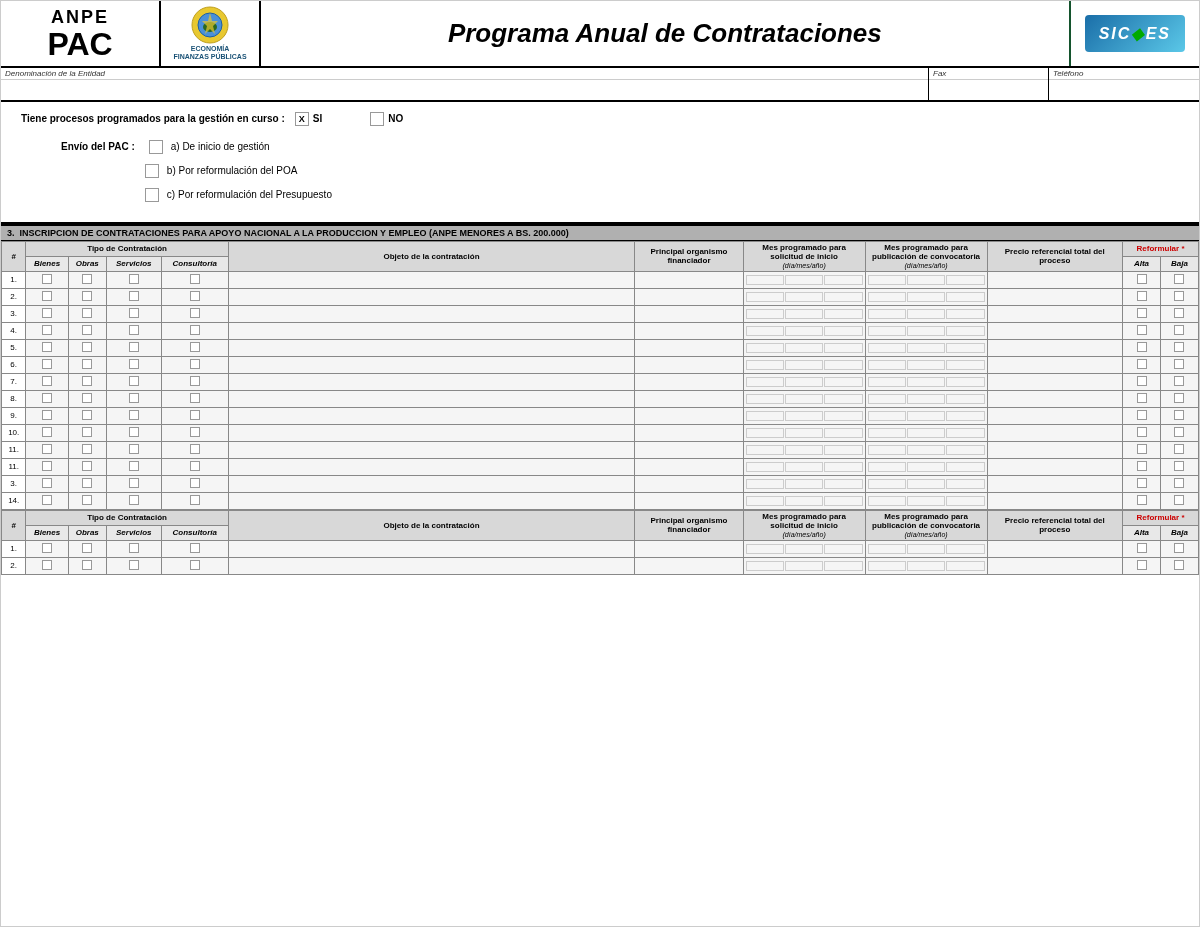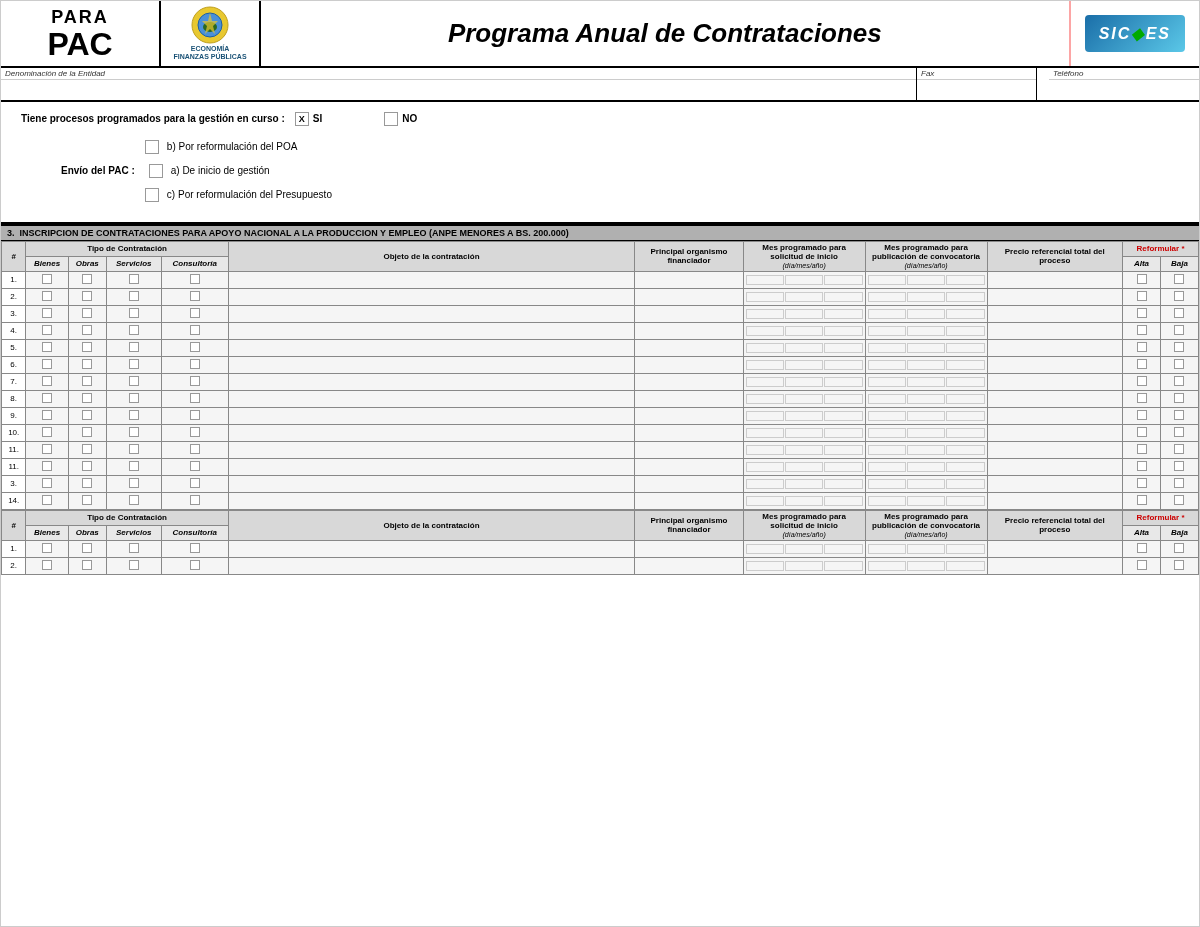--- a/index.html
+++ b/index.html
@@ -73,21 +73,21 @@
       font-size: 26px;
       font-style: italic;
       font-weight: bold;
       color: #000;
     }
     .sicoes-logo {
       display: flex;
       align-items: center;
       justify-content: center;
       padding: 8px 14px;
-      border-left: 2px solid #fca5a5;
+      border-left: 2px solid #14532d;
       min-width: 110px;
     }
     .sicoes-box {
       background: linear-gradient(135deg, #1a6ea8, #5bc8e8);
       color: #fff;
       font-size: 18px;
       font-weight: bold;
       padding: 8px 14px;
       border-radius: 4px;
       letter-spacing: 2px;
@@ -106,21 +106,21 @@
     .section1-content {
       display: flex;
       border-bottom: 2px solid #000;
     }
     .entity-field {
       display: flex;
       flex-direction: column;
       flex: 1;
       border-right: 1px solid #000;
     }
-    .entity-field:last-child { border-right: none; margin-left: 12px; }
+    .entity-field:last-child { border-right: none; }
     .field-label {
       font-size: 8px;
       font-style: italic;
       padding: 1px 4px;
       color: #333;
       border-bottom: 1px solid #ccc;
     }
     .field-value {
       display: flex;
       align-items: center;
@@ -239,21 +239,21 @@
       margin: 1px;
     }
   </style>
 </head>
 <body>
 
 <div class="page">
 
   <div class="header">
     <div class="header-left">
-      <span class="form-label">PARA</span>
+      <span class="form-label">ANPE</span>
       <span class="pac-label">PAC</span>
     </div>
     <div class="ministry-logo">
 
       <svg class="ministry-emblem" viewBox="0 0 40 40">
         <circle cx="20" cy="20" r="18" fill="#e8c830" stroke="#c0a020" stroke-width="1"></circle>
         <circle cx="20" cy="20" r="12" fill="#4a90d9" stroke="#2060a0" stroke-width="1"></circle>
         <ellipse cx="20" cy="22" rx="7" ry="5" fill="#2a6820"></ellipse>
         <polygon points="20,8 22,16 28,16 23,21 25,29 20,24 15,29 17,21 12,16 18,16" fill="#e8c830" opacity="0.7"></polygon>
       </svg>
@@ -293,35 +293,35 @@
     </div>
   </div>
 
   <div class="section2-content">
     <div class="pac-question">
       <span>Tiene procesos programados para la gestión en curso  :</span>
       <div class="checkbox-option">
         <div class="checkbox checked"></div>
         <span>SI</span>
       </div>
-      <div class="checkbox-option" style="margin-left:44px;padding-left:8px;">
+      <div class="checkbox-option" style="margin-left:30px;padding-left:8px;">
         <div class="checkbox"></div>
         <span>NO</span>
       </div>
     </div>
     <div class="envio-section">
+      <div class="envio-row">
+        <span class="envio-label">Envío del PAC :</span>
+        <div class="checkbox"></div>
+        <span>a)  De inicio de gestión</span>
+      </div>
       <div class="envio-row">
         <span style="margin-right:6px; visibility:hidden;">Envío del PAC :</span>
         <div class="checkbox"></div>
         <span>b)  Por reformulación del POA</span>
-      </div>
-      <div class="envio-row">
-        <span class="envio-label">Envío del PAC :</span>
-        <div class="checkbox"></div>
-        <span>a)  De inicio de gestión</span>
       </div>
       <div class="envio-row">
         <span style="margin-right:6px; visibility:hidden;">Envío del PAC :</span>
         <div class="checkbox"></div>
         <span>c)  Por reformulación del Presupuesto</span>
       </div>
     </div>
   </div>
 
   <div class="section-table-header">

